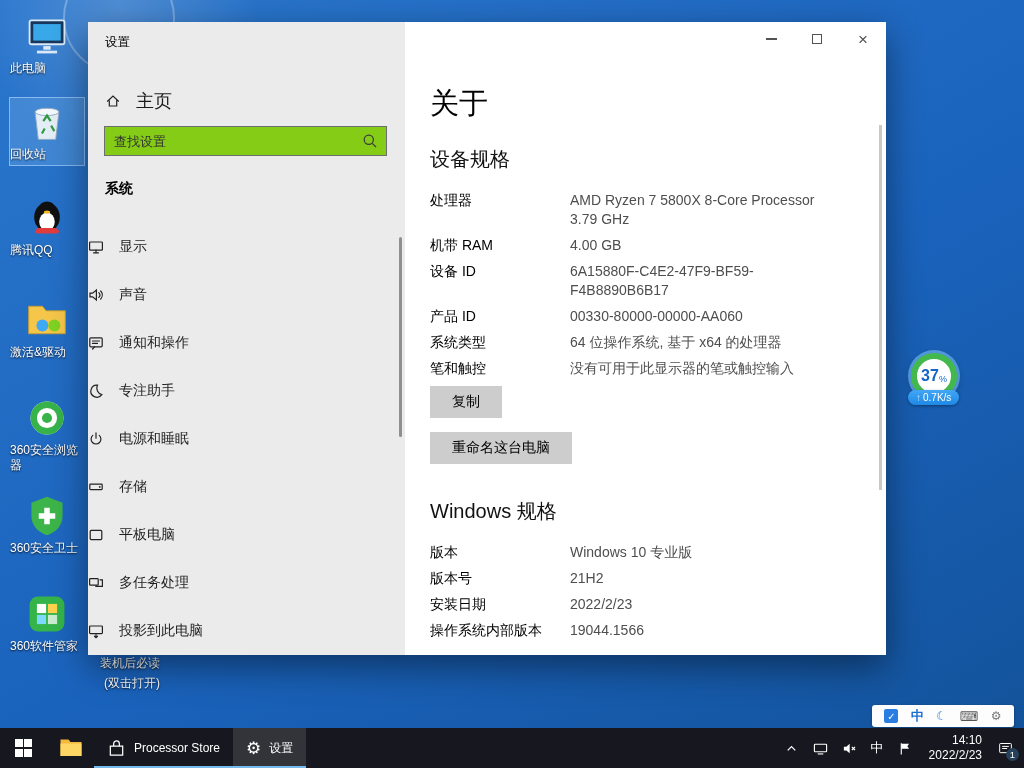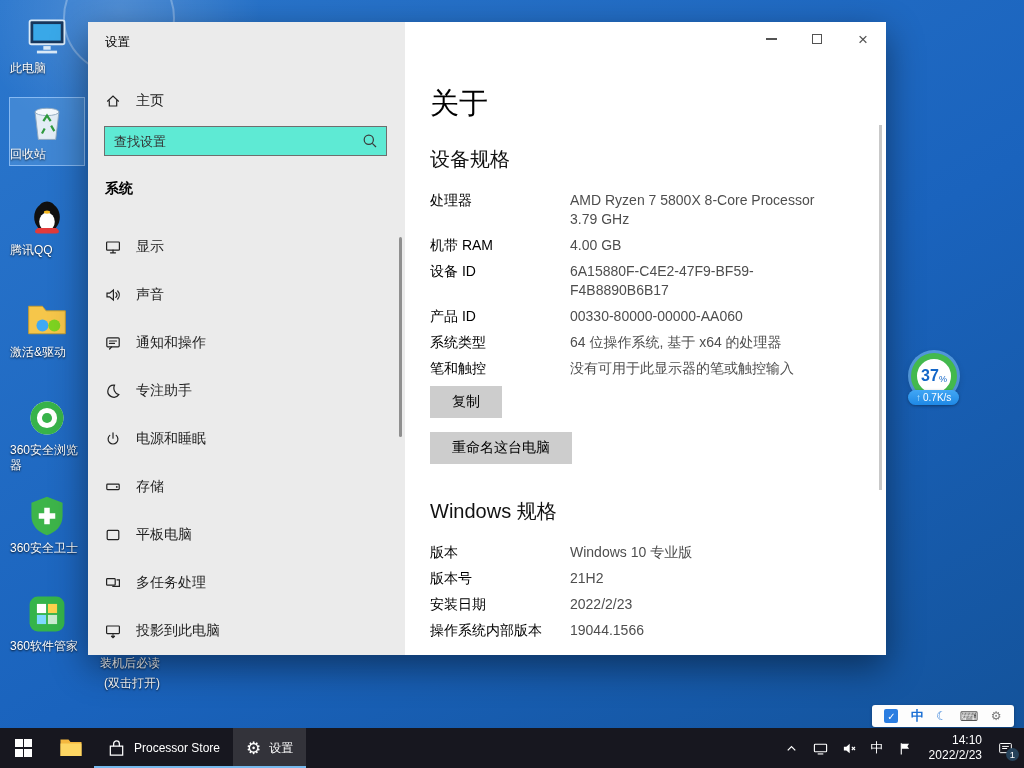--- a/index.html
+++ b/index.html
@@ -21,29 +21,29 @@
   .desk-icon.selected { background:rgba(96,160,224,.45); outline:1px solid rgba(165,208,255,.75); }
   .desk-readme { position:absolute; left:86px; top:653px; width:74px; font-size:12px; line-height:20px;
                  text-align:right; color:#fff; text-shadow:0 1px 2px rgba(0,0,0,.85); z-index:5; }
 
   
   .win { position:absolute; left:88px; top:22px; width:798px; height:633px; background:#fff;
          box-shadow:0 12px 34px rgba(0,0,0,.45); z-index:10; }
   .sidebar { position:absolute; left:0; top:0; bottom:0; width:317px; background:#ebebeb; }
   .win-title { position:absolute; top:12px; left:17px; font-size:12.5px; color:#000; }
   .side-home { position:absolute; top:64px; left:17px; height:30px; display:flex; align-items:center; gap:15px;
-               font-size:14px; color:#1a1a1a; cursor:pointer; width:200px; }
+               font-size:18px; color:#1a1a1a; cursor:pointer; width:200px; }
   .side-search { position:absolute; top:104px; left:16px; width:283px; height:30px; }
-  .search-input { width:100%; height:100%; border:1px solid #6e6e6e; background:#5eead4; font:inherit;
+  .search-input { width:100%; height:100%; border:1px solid #6e6e6e; background:#84cc16; font:inherit;
                   font-size:13px; padding:0 32px 0 9px; color:#000; outline:none; }
   .search-input::placeholder { color:#333; opacity:1; }
   .search-ic { position:absolute; right:9px; top:7px; width:16px; height:16px; color:#3a3a3a; cursor:pointer; }
   .side-section { position:absolute; top:158px; left:17px; font-size:14px; font-weight:700; color:#000; }
   .side-items { position:absolute; top:201px; left:0; right:0; }
-  .side-item { height:48px; padding-left:17px; display:flex; align-items:center; gap:15px; font-size:14px;
+  .side-item { height:48px; display:flex; align-items:center; gap:15px; font-size:14px;
                color:#1f1f1f; cursor:pointer; }
   .icon16 { width:16px; height:16px; flex:none; display:inline-flex; color:#222; }
   .icon16 svg, .search-ic svg { width:100%; height:100%; display:block; }
   .side-scrollbar { position:absolute; left:311px; top:215px; width:3px; height:200px; background:#8f8f8f; border-radius:2px; cursor:pointer; }
 
   .content { position:absolute; left:317px; top:0; right:0; bottom:0; background:#fff;
              padding:62px 40px 8px 25px; overflow:hidden; }
   .content h1 { font-size:29px; font-weight:300; color:#000; margin:0 0 22px; }
   .content h2 { font-size:20px; font-weight:400; color:#111; margin:0 0 18px; }
   .h2-windows { margin-top:34px !important; }

